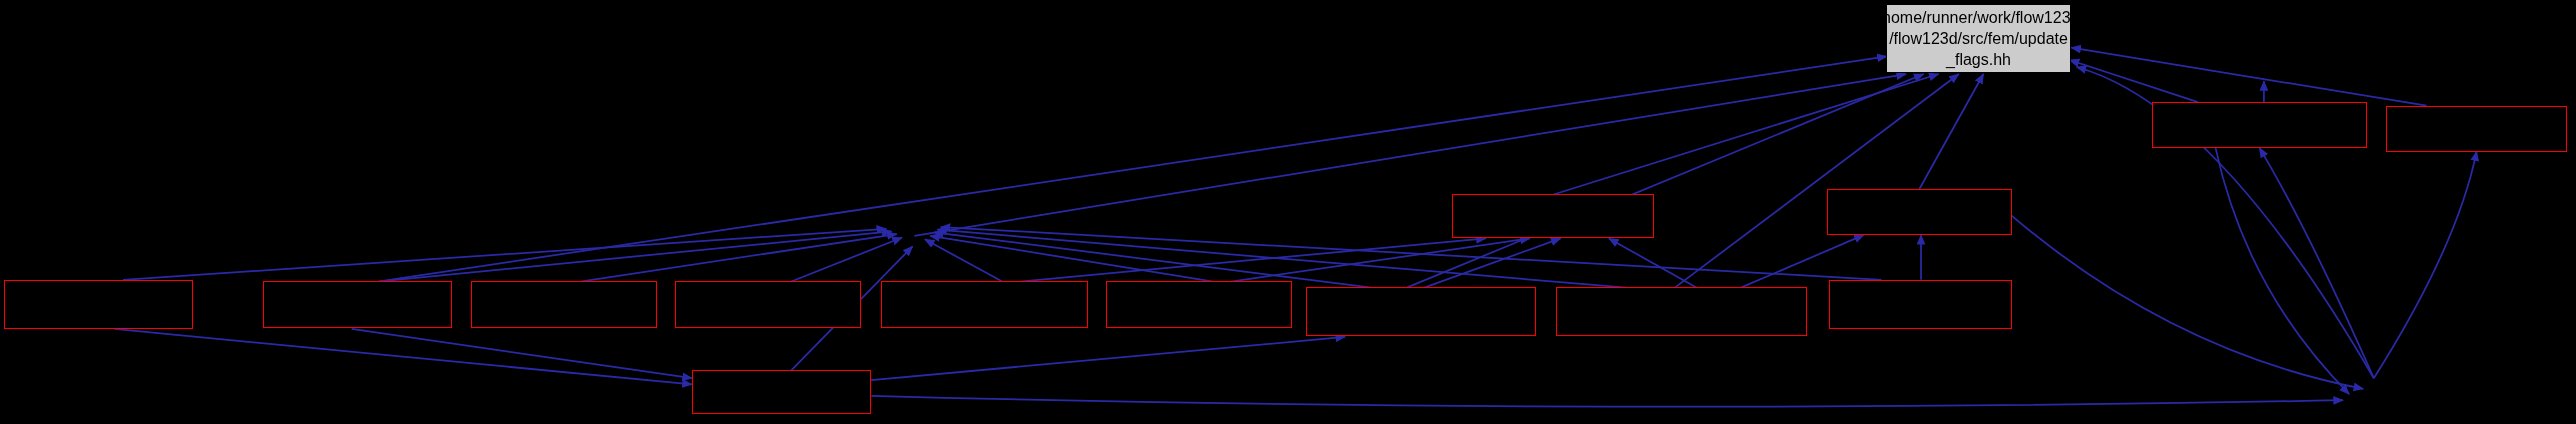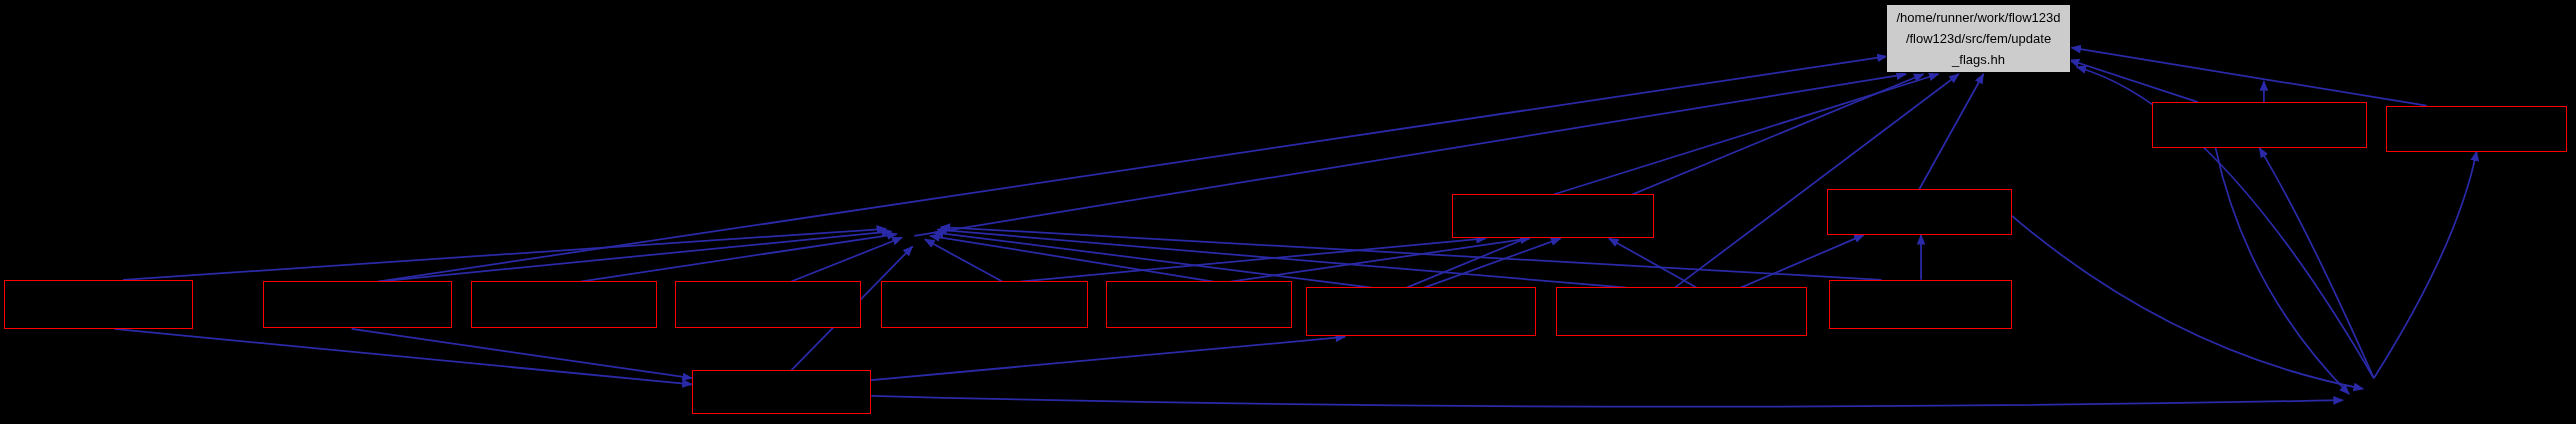--- a/index.html
+++ b/index.html
@@ -28,21 +28,21 @@
     border: 1.8px solid #ff0000;
     background: #000000;
     cursor: pointer;
   }
   #root-node {
     position: absolute;
     box-sizing: border-box;
     border: 1.8px solid #000000;
     background: #cccccc;
     color: #000000;
-    font-size: 13px;
+    font-size: 16px;
     line-height: 21px;
     text-align: center;
     white-space: pre-line;
     display: flex;
     align-items: center;
     justify-content: center;
     padding: 1.8px 5.3px;
   }
   #root-node .lbl { white-space: pre-line; }
 </style>

